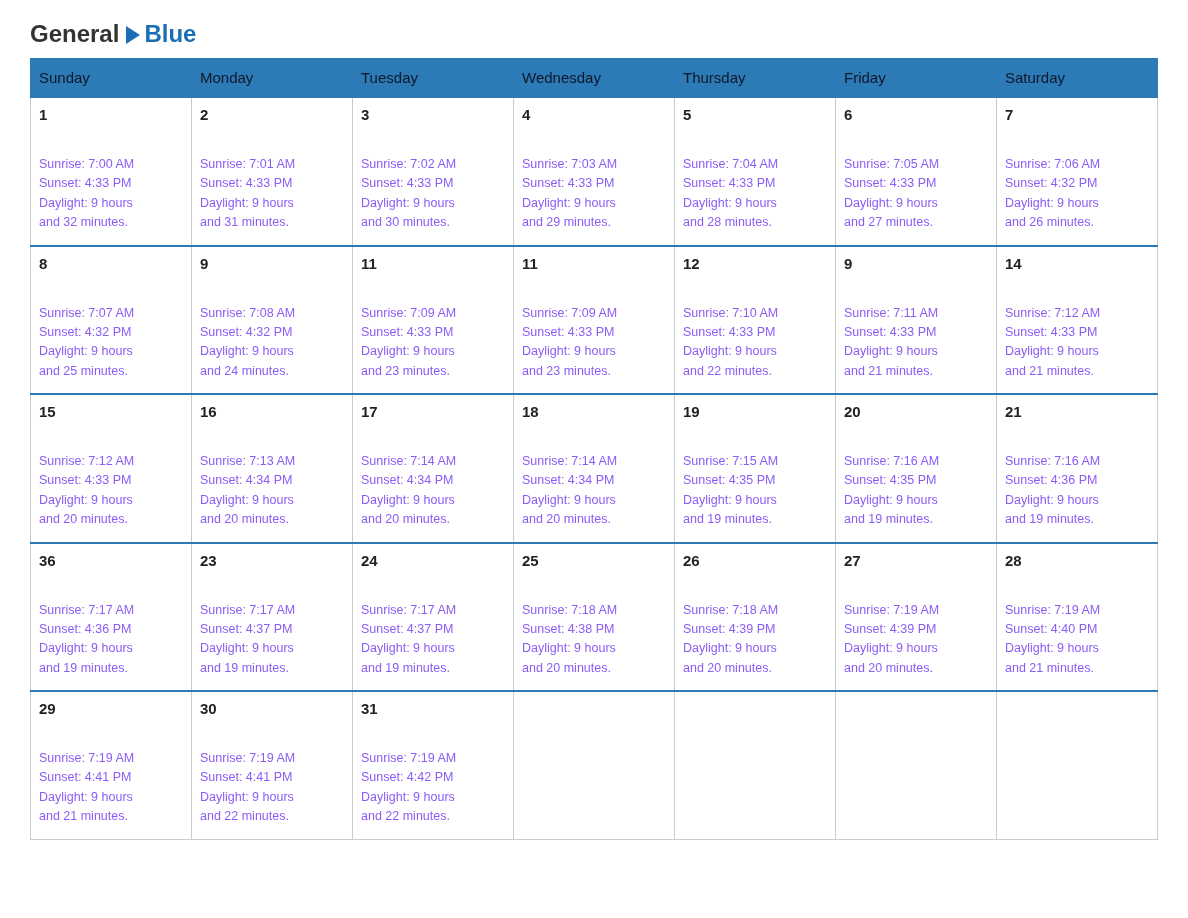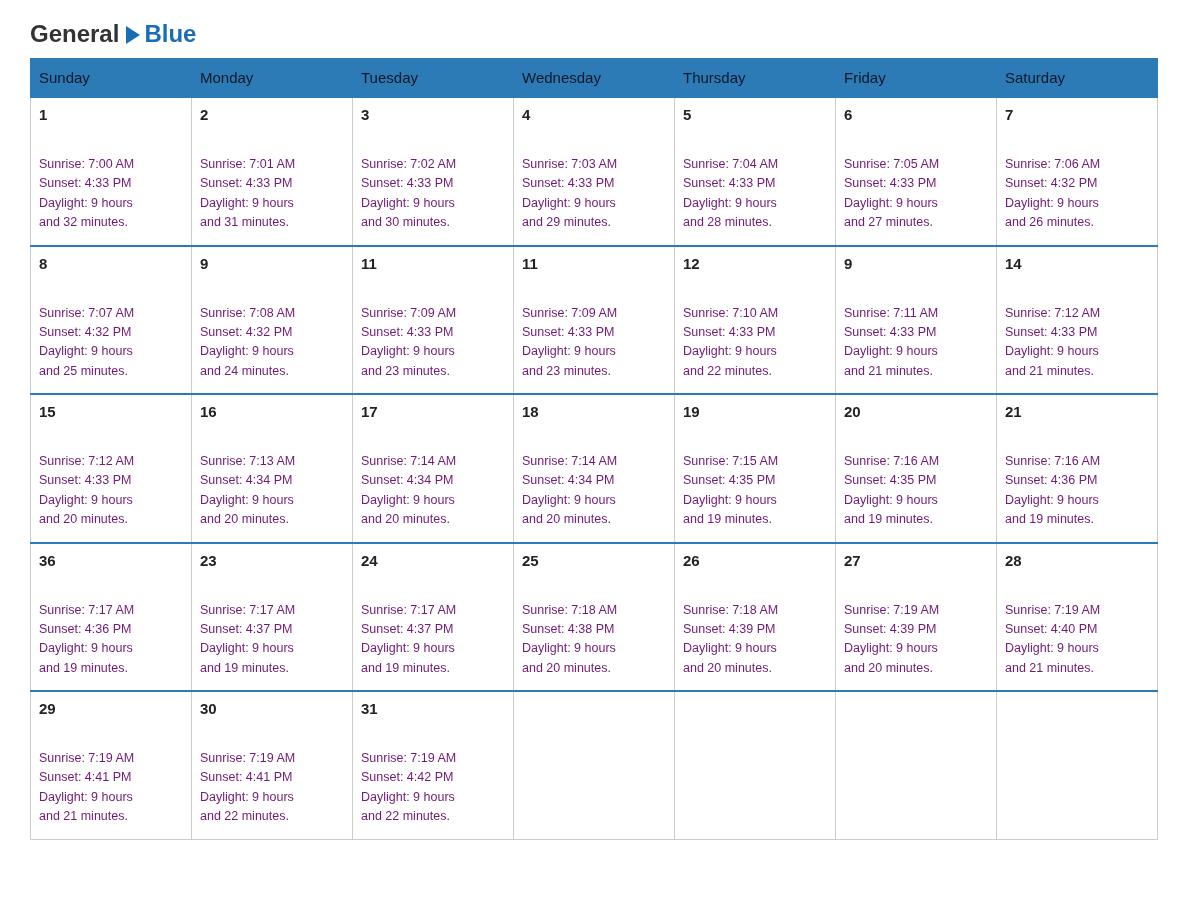--- a/index.html
+++ b/index.html
@@ -60,21 +60,21 @@
     .day-num {
       font-size: 15px;
       font-weight: bold;
       color: #222;
       display: block;
       margin-bottom: 4px;
     }
     .day-info {
       font-size: 12.5px;
       line-height: 1.55;
-      color: #701a75;
+      color: #8b5cf6;
       margin-top: 32px;
     }
     .empty-cell {
       background: #fff;
     }
 
     
     .logo-wrapper {
       display: flex;
       flex-direction: row;

